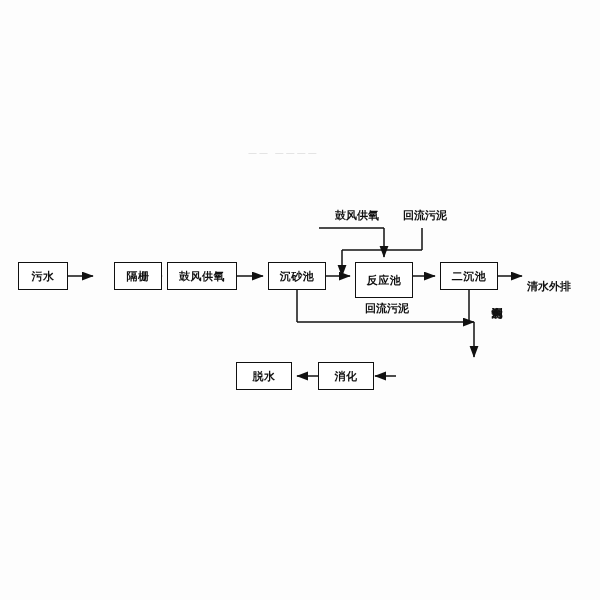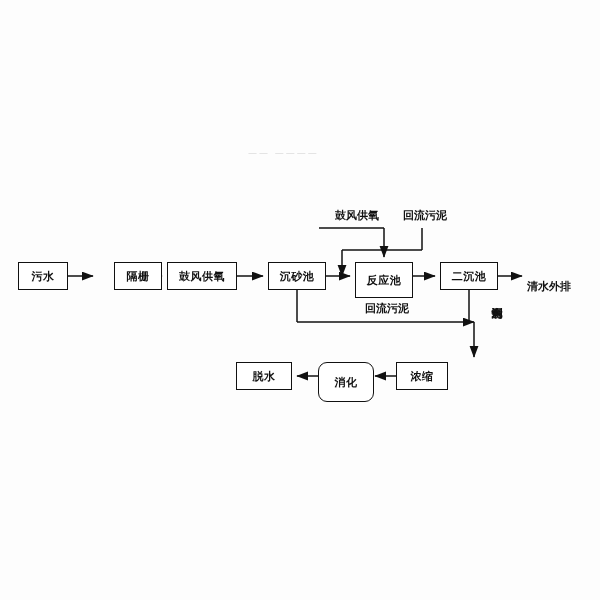--- a/index.html
+++ b/index.html
@@ -104,22 +104,21 @@
     </g>
   </svg>
 
   <div class="node" style="left:18px;  top:262px; width:50px; height:28px;">污水</div>
   <div class="node" style="left:98px;  top:262px; width:48px; height:28px;margin-left:16px;">隔栅</div>
   <div class="node" style="left:167px; top:262px; width:70px; height:28px;">鼓风供氧</div>
   <div class="node" style="left:268px; top:262px; width:58px; height:28px;">沉砂池</div>
   <div class="node" style="left:355px; top:262px; width:58px; height:36px;">反应池</div>
   <div class="node" style="left:440px; top:262px; width:58px; height:28px;">二沉池</div>
   <div class="node" style="left:236px; top:362px; width:56px; height:28px;">脱水</div>
-  <div class="node" style="left:318px; top:362px; width:56px; height:40px;border-radius:9px;">消化</div>
-  <div class="node" style="left:396px; top:362px; width:52px; height:28px;">浓缩</div>
+  <div class="node" style="left:318px; top:362px; width:56px; height:28px;">消化</div>
 
   <div class="label" style="left:297px; top:210px;padding-left:38px;">鼓风供氧</div>
   <div class="label" style="left:403px; top:210px;text-align:right;">回流污泥</div>
   <div class="label" style="left:365px; top:303px;">回流污泥</div>
   <div class="label vertical" style="left:491px; top:298px;">剩余污泥</div>
   <div class="label" style="left:527px; top:269px;margin-top:12px;">清水外排</div>
 
 </div>
 
 </body></html>

